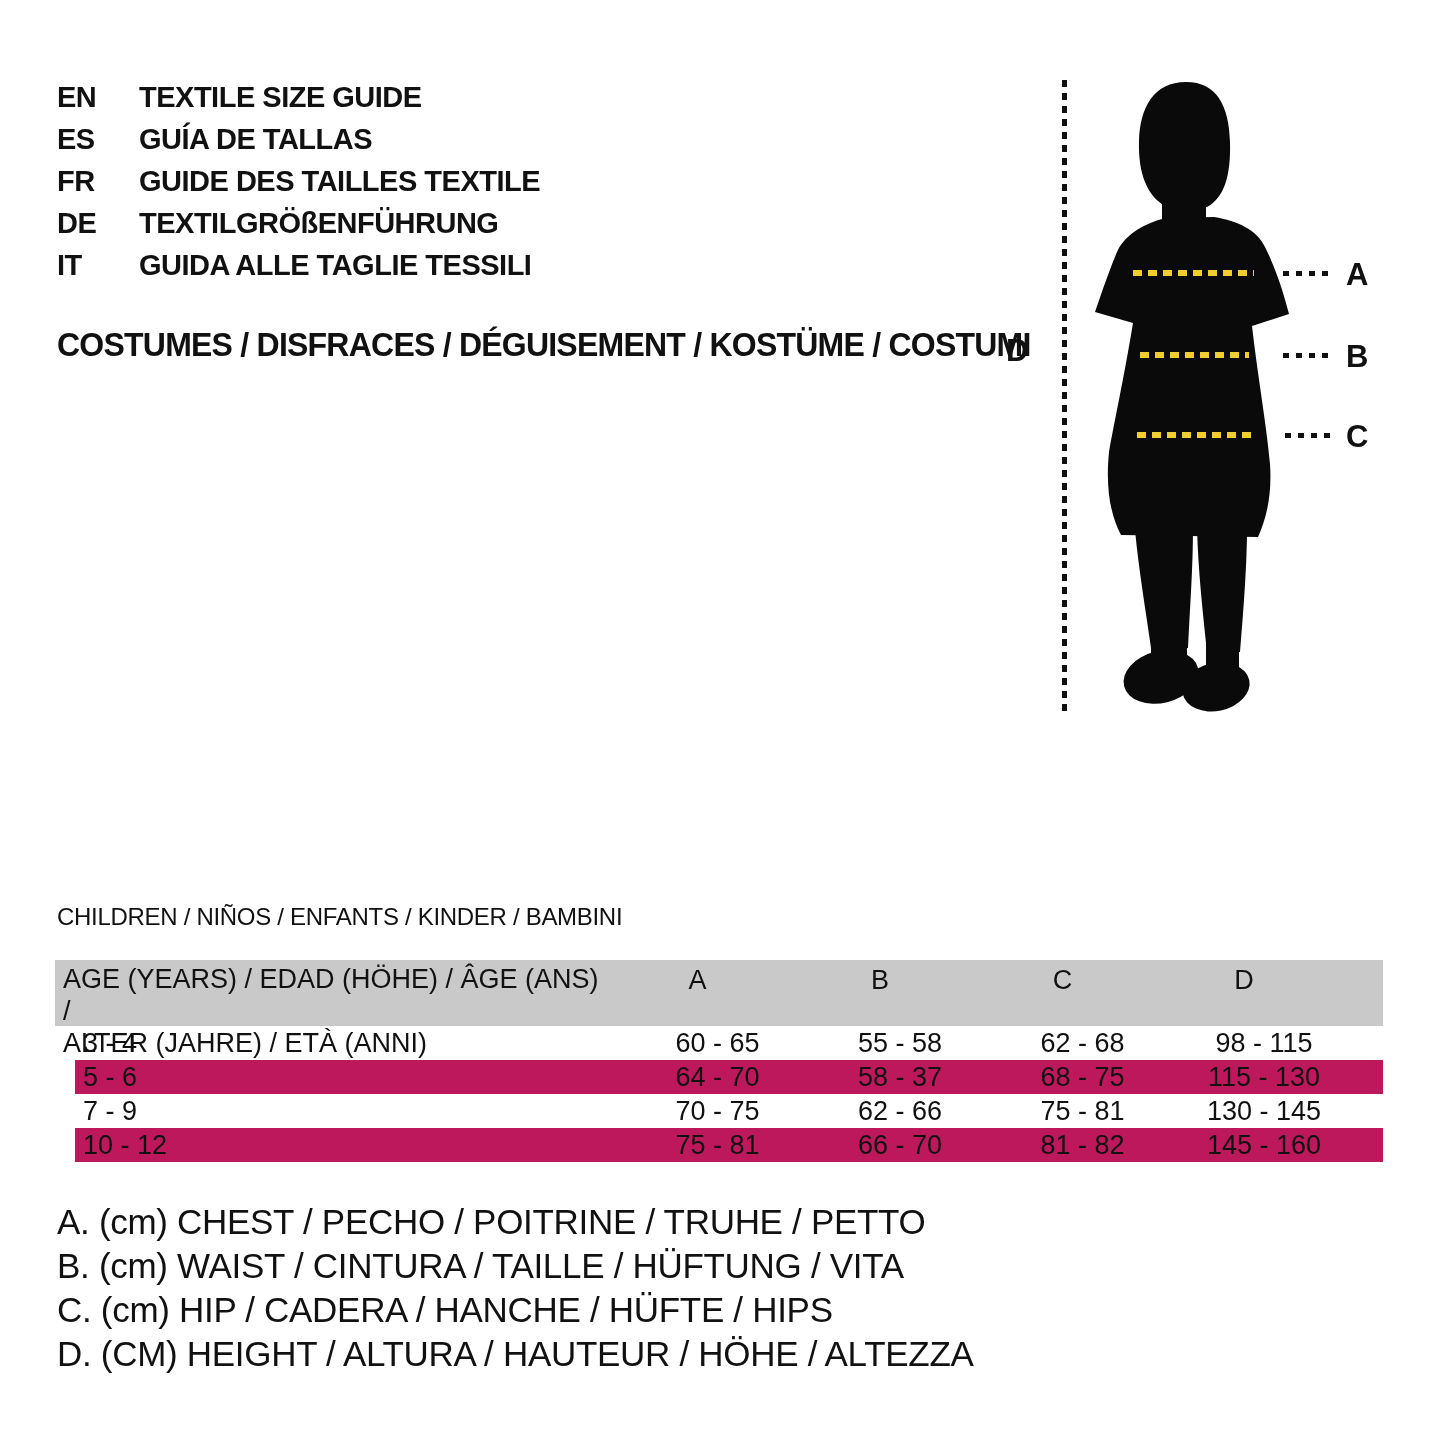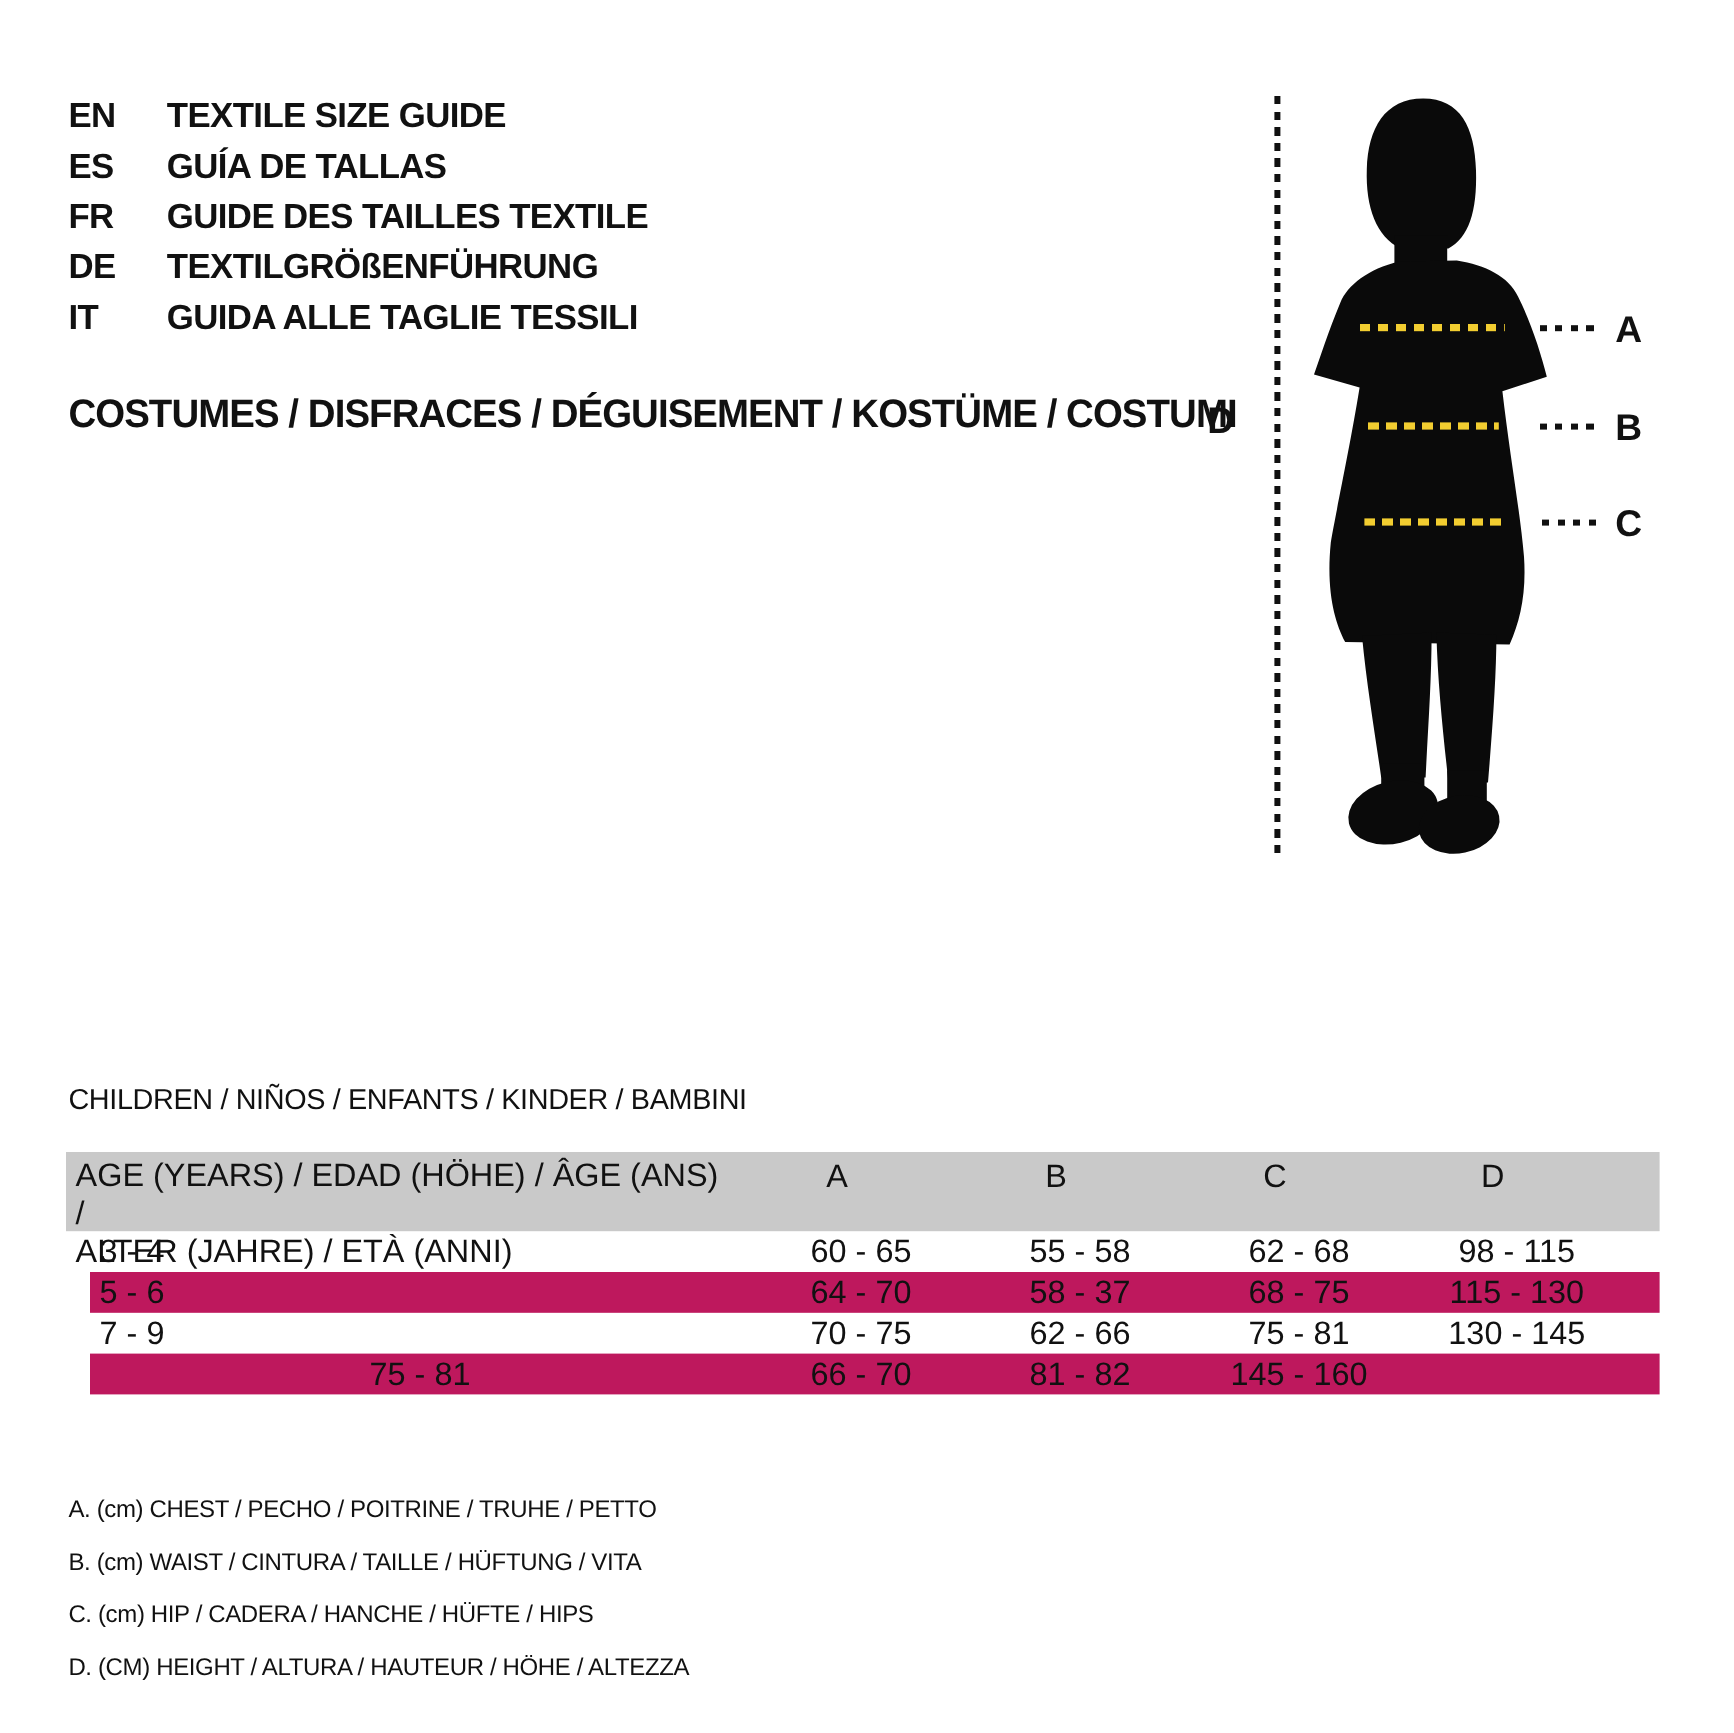--- a/index.html
+++ b/index.html
@@ -55,21 +55,21 @@
   .t-row{display:grid;grid-template-columns:550px 185px 180px 185px 178px 50px;align-items:center;}
   .t-head{background:#c9c9c9;height:66px;align-items:start;}
   .t-head .age-cell{padding-top:3px;}
   .age-cell{padding-left:8px;text-align:left;font-size:27px;line-height:32px;}
   .num-cell{text-align:center;font-size:27px;}
   .t-head .num-cell{padding-top:5px;}
   .data-row{height:34px;font-size:27px;margin-left:20px;}
   .row-alt{background:#be185d;}
 
   
-  .legend{left:57px;top:1236px;font-size:20px;line-height:44px;letter-spacing:-0.3px;}
+  .legend{left:57px;top:1200px;font-size:35px;line-height:44px;letter-spacing:-0.3px;}
   .legend div{white-space:nowrap;}
 </style>
 </head>
 <body>
 
 <div class="abs lang-block">
   <div class="lang-row">
     <span class="lang-code">EN</span>
     <span class="lang-title">TEXTILE SIZE GUIDE</span>
   </div>
@@ -176,20 +176,21 @@
   </div>
   <div class="t-row data-row">
     <div class="age-cell">7 - 9</div>
     <div class="num-cell">70 - 75</div>
     <div class="num-cell">62 - 66</div>
     <div class="num-cell">75 - 81</div>
     <div class="num-cell">130 - 145</div>
     <div></div>
   </div>
   <div class="t-row data-row row-alt">
+    <div class="age-cell">10 - 12</div>
     <div class="num-cell">75 - 81</div>
     <div class="num-cell">66 - 70</div>
     <div class="num-cell">81 - 82</div>
     <div class="num-cell">145 - 160</div>
     <div></div>
   </div>
 </div>
 
 <div class="abs legend">
   <div>A. (cm) CHEST / PECHO / POITRINE / TRUHE / PETTO</div>

